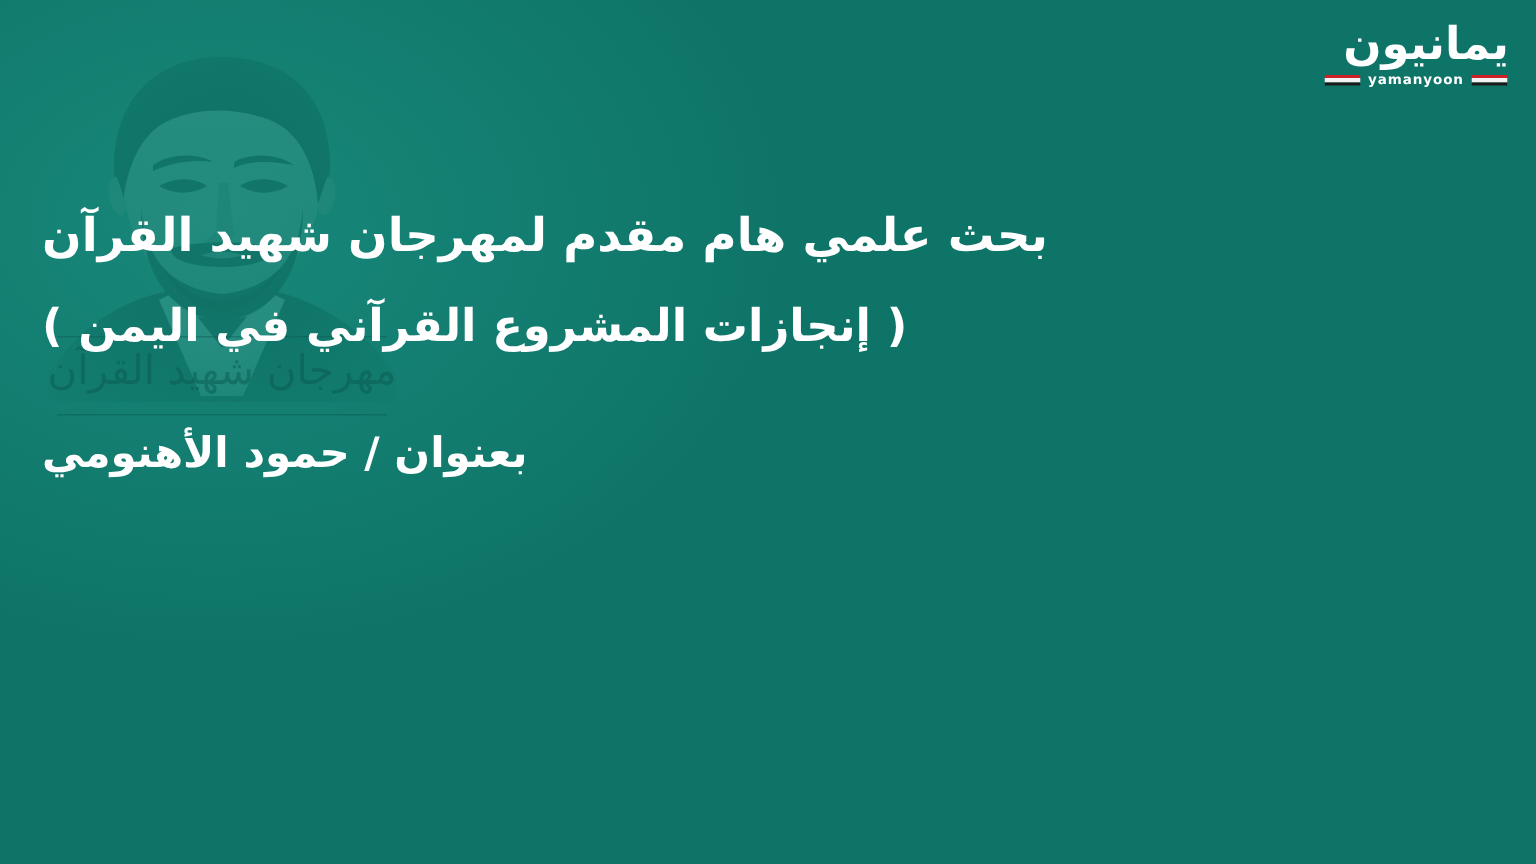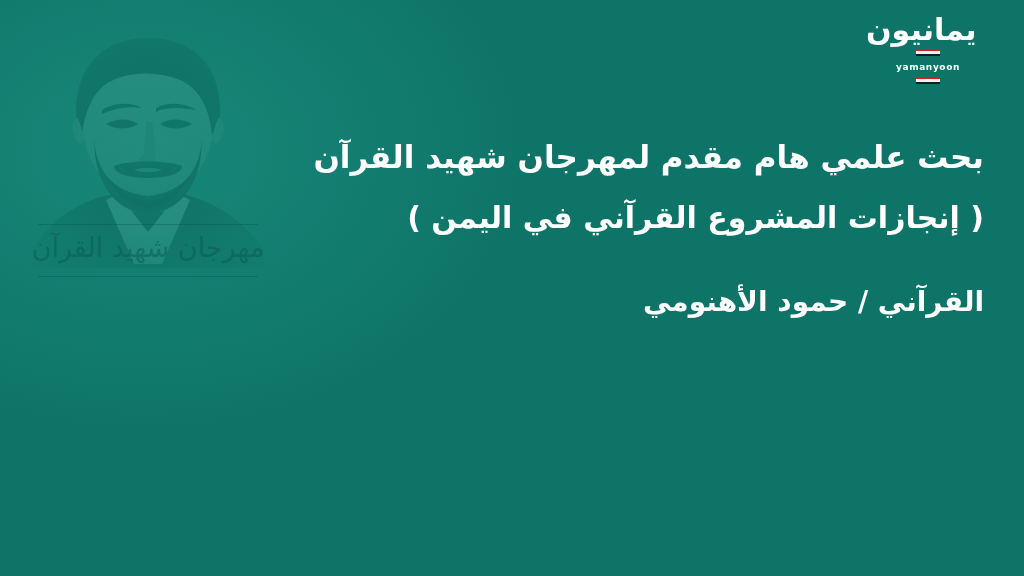--- a/index.html
+++ b/index.html
@@ -58,40 +58,39 @@
     height: 1px;
     background: rgba(10,91,82,0.45);
     pointer-events: none;
   }
   .wm-rule.top { top: 224px; }
   .wm-rule.bottom { top: 276px; }
 
   
   .brand {
     position: absolute;
-    right: 34px;
+    right: 18px;
     top: 14px;
     width: 124px;
-    text-align: left;
+    text-align: right;
   }
   .brand-ar {
     font-size: 30px;
     font-weight: bold;
     color: #ffffff;
     line-height: 1.05;
     letter-spacing: 0px;
     white-space: nowrap;
   }
   .brand-row {
     display: flex;
     align-items: center;
     justify-content: center;
     gap: 5px;
     margin-top: 3px;
-    flex-direction: column;
   }
   .flagbar {
     width: 24px;
     height: 8px;
     border-radius: 1px;
     overflow: hidden;
     display: flex;
     flex-direction: column;
     flex: 0 0 auto;
   }
@@ -106,23 +105,23 @@
     letter-spacing: 0.6px;
     white-space: nowrap;
   }
 
   
   .content {
     position: absolute;
     left: 0;
     right: 0;
     top: 138px;
-    text-align: right;
-    color: #ffffff;
-    padding: 0 40px;
+    text-align: left;
+    color: #ffffff;
+    padding: 0 28px;
     box-sizing: border-box;
   }
   .line {
     color: #ffffff;
     white-space: nowrap;
     line-height: 1.25;
   }
   .line-title {
     font-size: 31px;
     font-weight: bold;
@@ -205,16 +204,16 @@
         <i class="red"></i>
           <i class="white"></i>
           <i class="black"></i>
       </span>
     </div>
   </div>
 
   <div class="content">
     <div class="line line-title">بحث علمي هام مقدم لمهرجان شهيد القرآن</div>
     <div class="line line-subject">(  إنجازات المشروع القرآني في اليمن  )</div>
-    <div class="line line-author">القرآني / حمود الأهنومي</div>
+    <div class="line line-author">بعنوان / حمود الأهنومي</div>
   </div>
 
 </div>
 
 </body></html>

